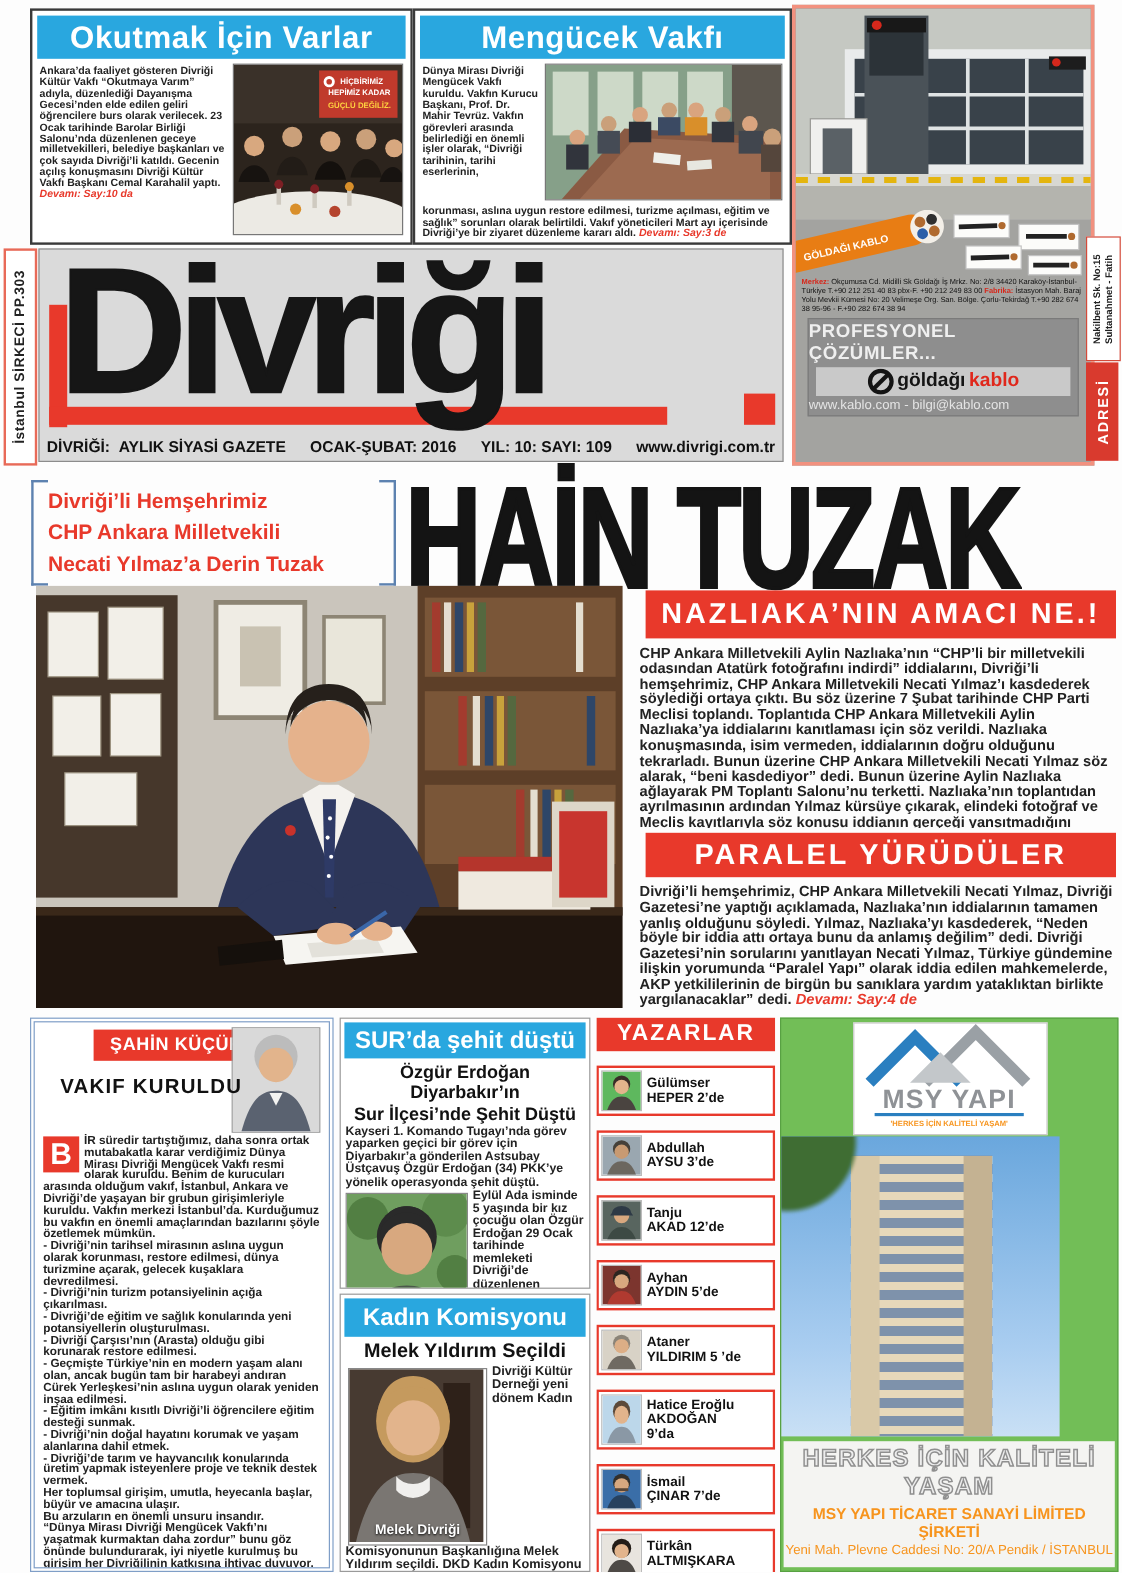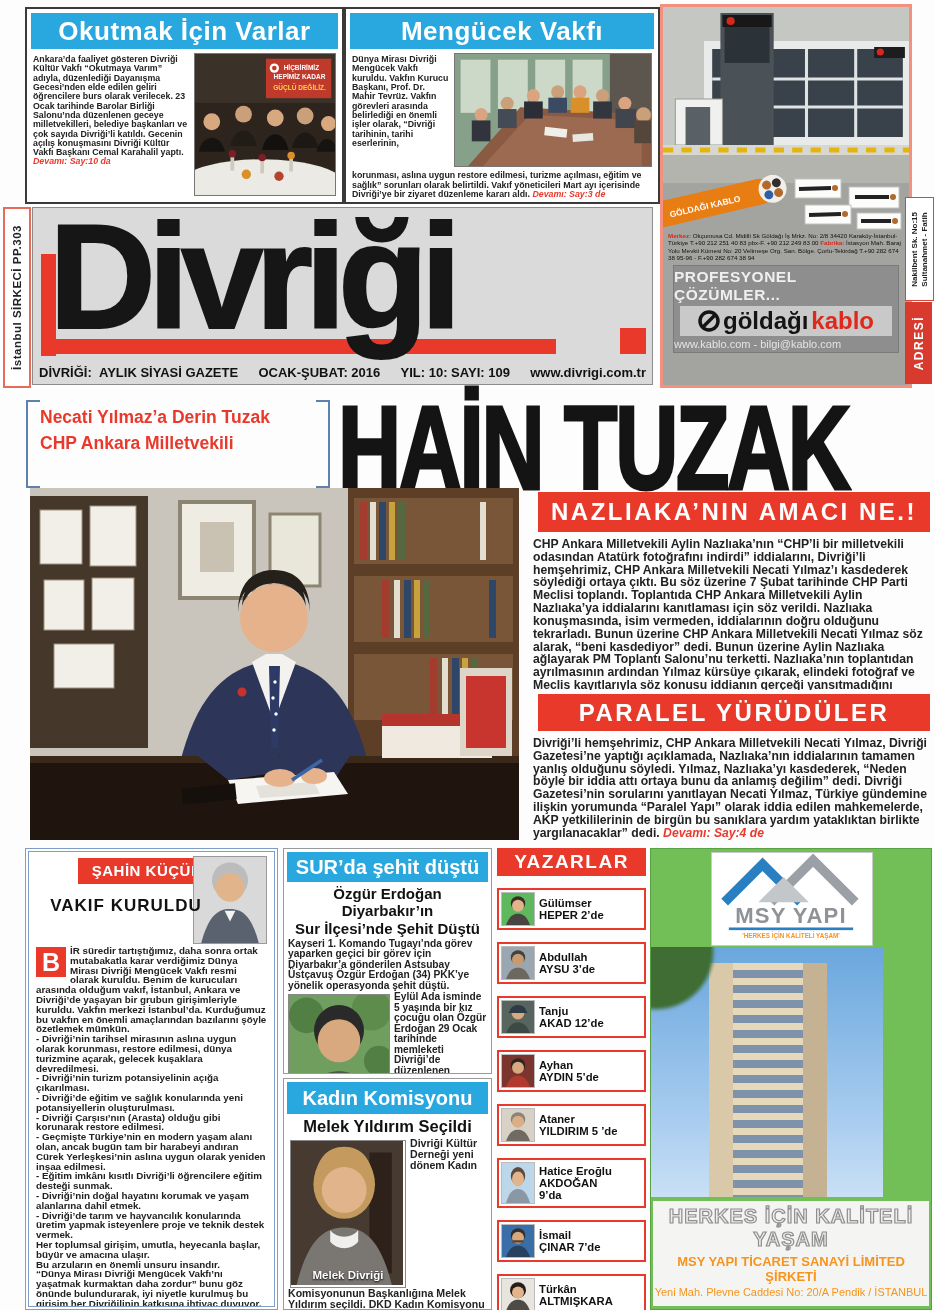--- a/index.html
+++ b/index.html
@@ -25,21 +25,21 @@
 
   
   .kablo{left:660px;top:4px;width:246px;height:378px;border:3px solid #f2917f;background:#a3a3a0;overflow:hidden}
   .kablo .bphoto{display:block;width:100%;height:176px}
   .kablo .cables{display:block;width:100%;height:56px;margin-top:-8px}
   .kablo .company{font-size:10.6px;font-weight:bold;color:#111;padding:0 5px;letter-spacing:.2px}
   .kablo .contact{font-size:6.2px;line-height:1.2;color:#111;padding:1px 5px}
   .kablo .contact b{color:#d6281c}
   .kablo .promo{background:#8e8e8e;border:1px solid #7a7a7a;margin:2px 10px;padding:2px 0;text-align:left}
   .kablo .promo .l1{color:#efefef;font-weight:bold;font-size:15.5px;letter-spacing:.5px}
-  .kablo .logo-row{background:#c9c9c9;margin:2px 6px;padding:1px 0;font-size:24px;font-weight:bold;display:flex;align-items:center;justify-content:center;gap:3px}
+  .kablo .logo-row{background:#c9c9c9;margin:2px 6px;padding:1px 0;font-size:16px;font-weight:bold;display:flex;align-items:center;justify-content:center;gap:3px}
   .kablo .logo-row .g1{color:#141414}
   .kablo .logo-row .g2{color:#e0271b}
   .kablo .promo .www{color:#e4e4e4;font-size:11px;margin-top:1px}
 
   
   .vtext{writing-mode:vertical-rl;transform:rotate(180deg)}
   .leftstrip{left:3px;top:207px;width:24px;height:177px;border:2px solid #e86a58;background:#fff;display:flex;align-items:center;justify-content:center}
   .leftstrip span{font-size:11.5px;font-weight:bold;color:#222;letter-spacing:.5px}
   .addrbox{left:905px;top:197px;width:27px;height:102px;border:1.5px solid #d44a3a;background:#fff;display:flex;align-items:center;justify-content:center}
   .addrbox span{font-size:8px;font-weight:bold;color:#222;line-height:1.25}
@@ -284,22 +284,23 @@
     <div class="abs logo">Divriği</div>
     <div class="abs infoline">
       <span><span>DİVRİĞİ:</span>&nbsp;&nbsp;<span>AYLIK SİYASİ GAZETE</span></span>
       <span>OCAK-ŞUBAT: 2016</span>
       <span>YIL: 10: SAYI: 109</span>
       <span>www.divrigi.com.tr</span>
     </div>
   </header>
 
   <div class="abs kicker">
+    <div>Divriği’li Hemşehrimiz</div>
+    <div>CHP Ankara Milletvekili</div>
     <div>Necati Yılmaz’a Derin Tuzak</div>
-    <div>CHP Ankara Milletvekili</div>
   </div>
   <h1 class="abs mainhead" style="margin:0">HAİN TUZAK</h1>
 
   <figure class="abs mainphoto" style="margin:0">
     <svg viewBox="0 0 489 352" width="489" height="352" preserveAspectRatio="none">
       <rect width="489" height="352" fill="#cac5bc"></rect>
       <rect x="318" y="0" width="171" height="268" fill="#5d3f28"></rect>
       <g>
         <rect x="324" y="10" width="159" height="66" fill="#7a5638"></rect>
         <rect x="324" y="88" width="159" height="66" fill="#7a5638"></rect>

